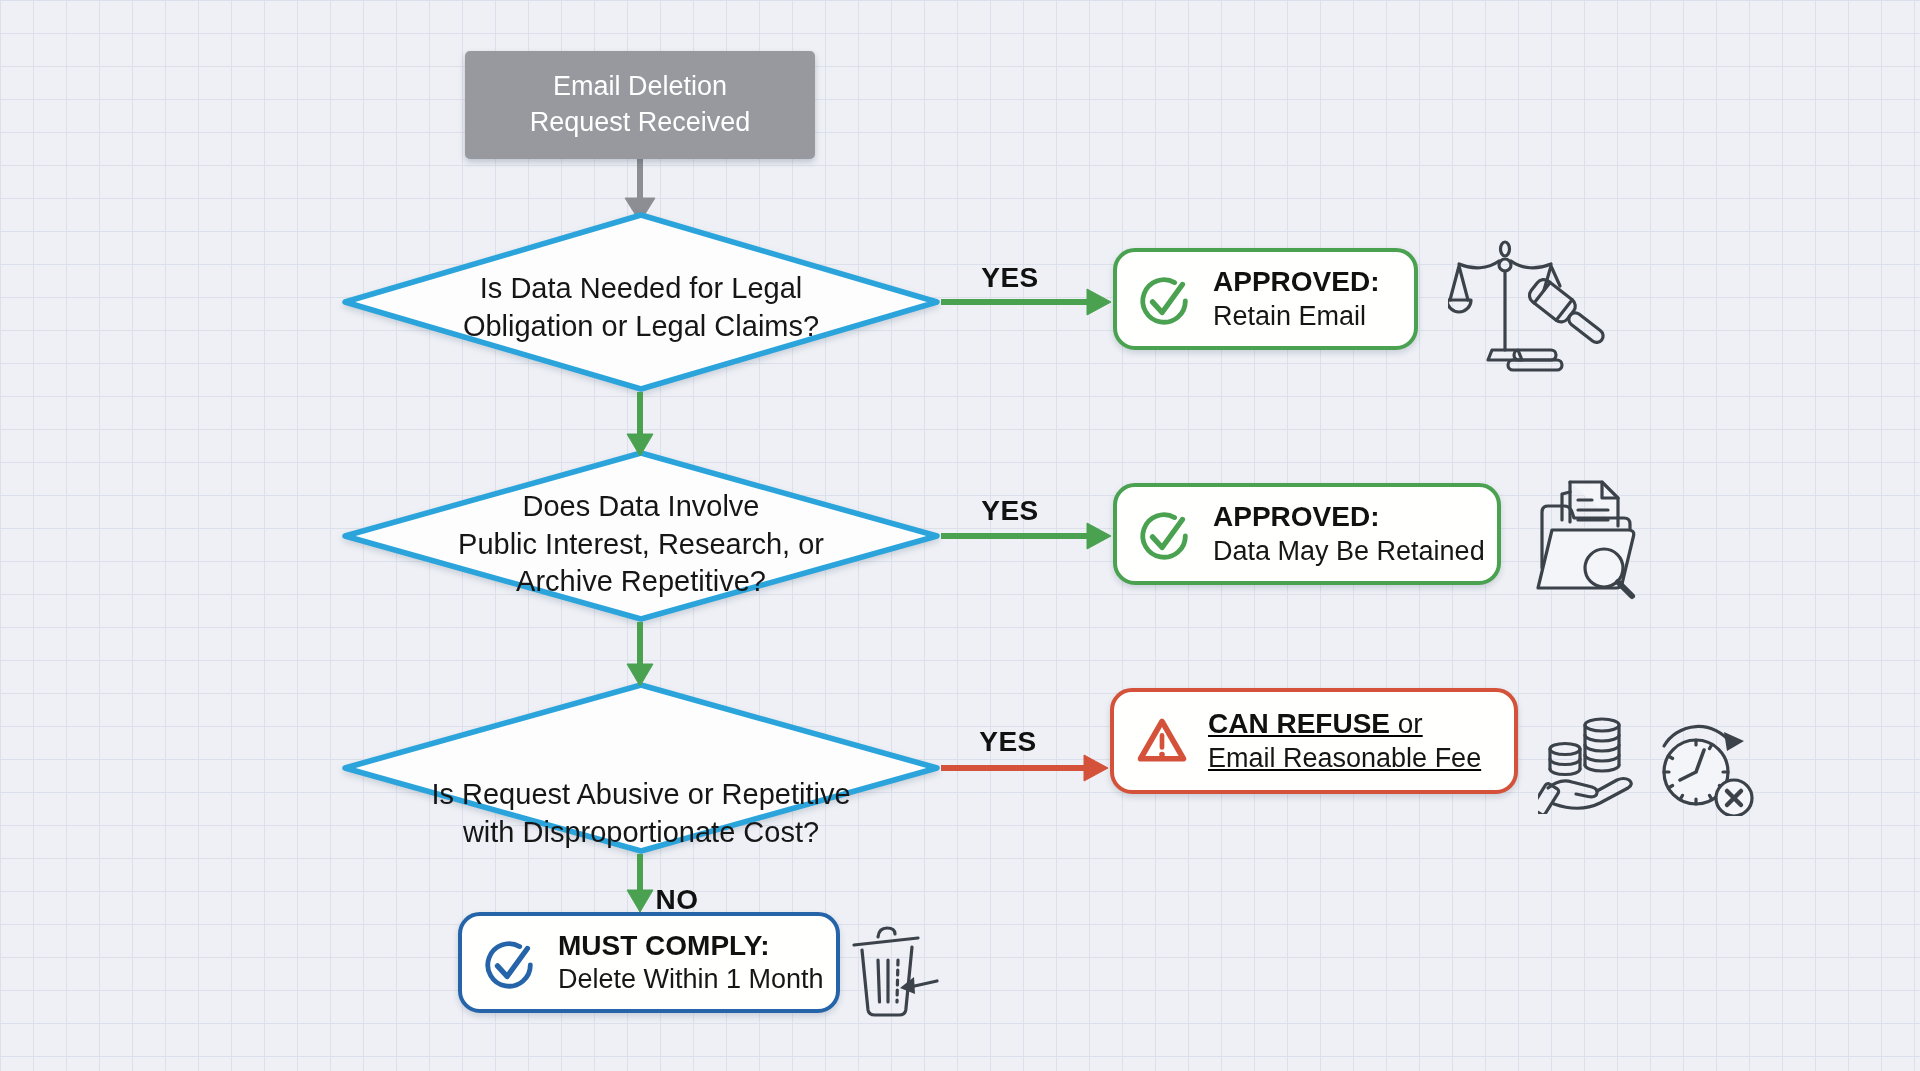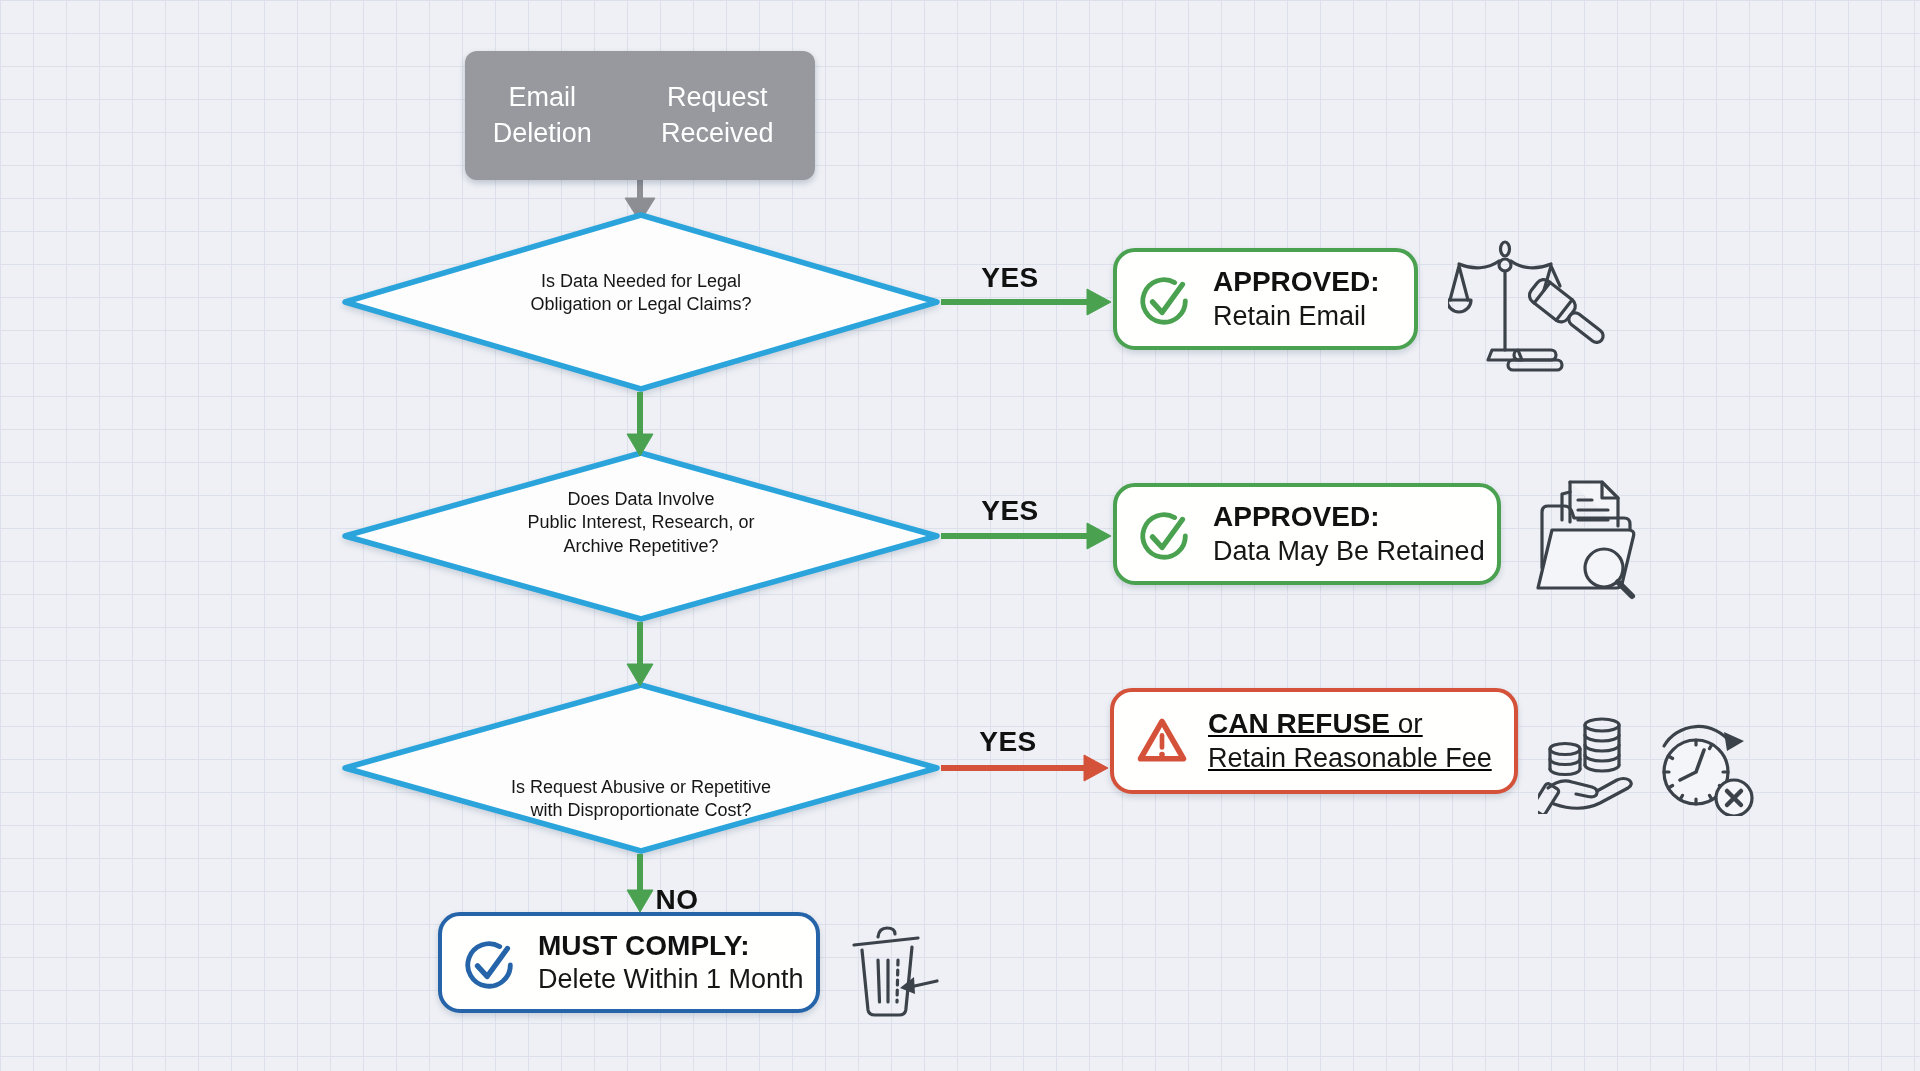--- a/index.html
+++ b/index.html
@@ -15,47 +15,47 @@
   .flow-svg{position:absolute; left:0; top:0; width:1920px; height:1071px;}
   .diamond{fill:#fdfdfe; stroke:#2ba4dc; stroke-width:5.5; stroke-linejoin:round;
            filter:drop-shadow(0 3px 3px rgba(40,60,90,.18));}
   .arrow-gray{stroke:#8c8e93; fill:#8c8e93;}
   .arrow-green{stroke:#4aa251; fill:#4aa251;}
   .arrow-red{stroke:#d5523a; fill:#d5523a;}
   .aline{stroke-width:6; fill:none; stroke-linecap:butt;}
 
   .node{position:absolute; box-sizing:border-box;}
   .start-box{
-    left:465px; top:51px; width:350px; height:129px;
-    background:#97999e; border-radius:12px;
-    display:flex; flex-direction:row; justify-content:center; align-items:center;
+    left:465px; top:51px; width:350px; height:108px;
+    background:#97999e; border-radius:5px;
+    display:flex; flex-direction:column; justify-content:center; align-items:center;
     color:#ffffff; font-size:27px; line-height:1.32; text-align:center;
     box-shadow:0 3px 6px rgba(40,60,90,.25);
   }
   .decision-text{
     position:absolute; text-align:center; color:#161616;
-    font-size:18px; line-height:1.3;
+    font-size:29px; line-height:1.3;
   }
   .edge-label{
     position:absolute; font-size:28px; font-weight:bold; color:#111;
     text-align:center; letter-spacing:.5px;
   }
   .outcome{
     position:absolute; background:#fffffe; border-radius:22px;
     display:flex; align-items:center; padding:0 22px 0 20px;
     box-shadow:0 3px 6px rgba(40,60,90,.18); box-sizing:border-box;
   }
   .outcome .oicon{flex:0 0 auto; margin-right:18px; display:block;}
   .otext{display:flex; flex-direction:column; justify-content:center;}
   .otitle{font-size:28px; font-weight:bold; color:#111; line-height:1.22; white-space:nowrap;}
   .otitle .reg{font-weight:normal;}
   .osub{font-size:27px; color:#161616; line-height:1.22; white-space:nowrap;}
   .ob-green{border:4.5px solid #4aa251;}
   .ob-red{border:4.5px solid #d5523a;}
-  .ob-blue{border:4.5px solid #2564a9;}
+  .ob-blue{border:4.5px solid #2564a9;margin-left:20px;}
 
   .deco{position:absolute;}
   .line-icon{stroke:#3c424a; fill:none; stroke-width:3.2; stroke-linecap:round; stroke-linejoin:round;}
 </style>
 </head>
 <body>
 
 <div class="canvas">
 
   <svg class="flow-svg" viewBox="0 0 1920 1071">
@@ -147,21 +147,21 @@
   </div>
 
   <div class="outcome ob-red" style="left:1110px; top:688px; width:408px; height:106px;text-decoration:underline;">
     <svg class="oicon" width="56" height="56" viewBox="0 0 60 60">
       <path d="M30 9 L53 49 L7 49 Z" fill="none" stroke="#d5523a" stroke-width="6" stroke-linejoin="round"></path>
       <line x1="30" y1="24" x2="30" y2="37" stroke="#d5523a" stroke-width="5" stroke-linecap="round"></line>
       <circle cx="30" cy="44.5" r="3" fill="#d5523a"></circle>
     </svg>
     <div class="otext">
       <div class="otitle"><span>CAN REFUSE</span><span class="reg"> or</span></div>
-      <div class="osub">Retain Reasonable Fee</div>
+      <div class="osub">Email Reasonable Fee</div>
     </div>
   </div>
 
   <div class="outcome ob-blue" style="left:438px; top:912px; width:382px; height:101px;">
     <svg class="oicon" width="58" height="58" viewBox="0 0 60 60">
       <path d="M39 13 A22 22 0 1 0 50 32" fill="none" stroke="#2564a9" stroke-width="5" stroke-linecap="round"></path>
       <path d="M16 33 L26 44 L47 15" fill="none" stroke="#2564a9" stroke-width="5.5" stroke-linecap="round" stroke-linejoin="round"></path>
     </svg>
     <div class="otext">
       <div class="otitle">MUST COMPLY:</div>

